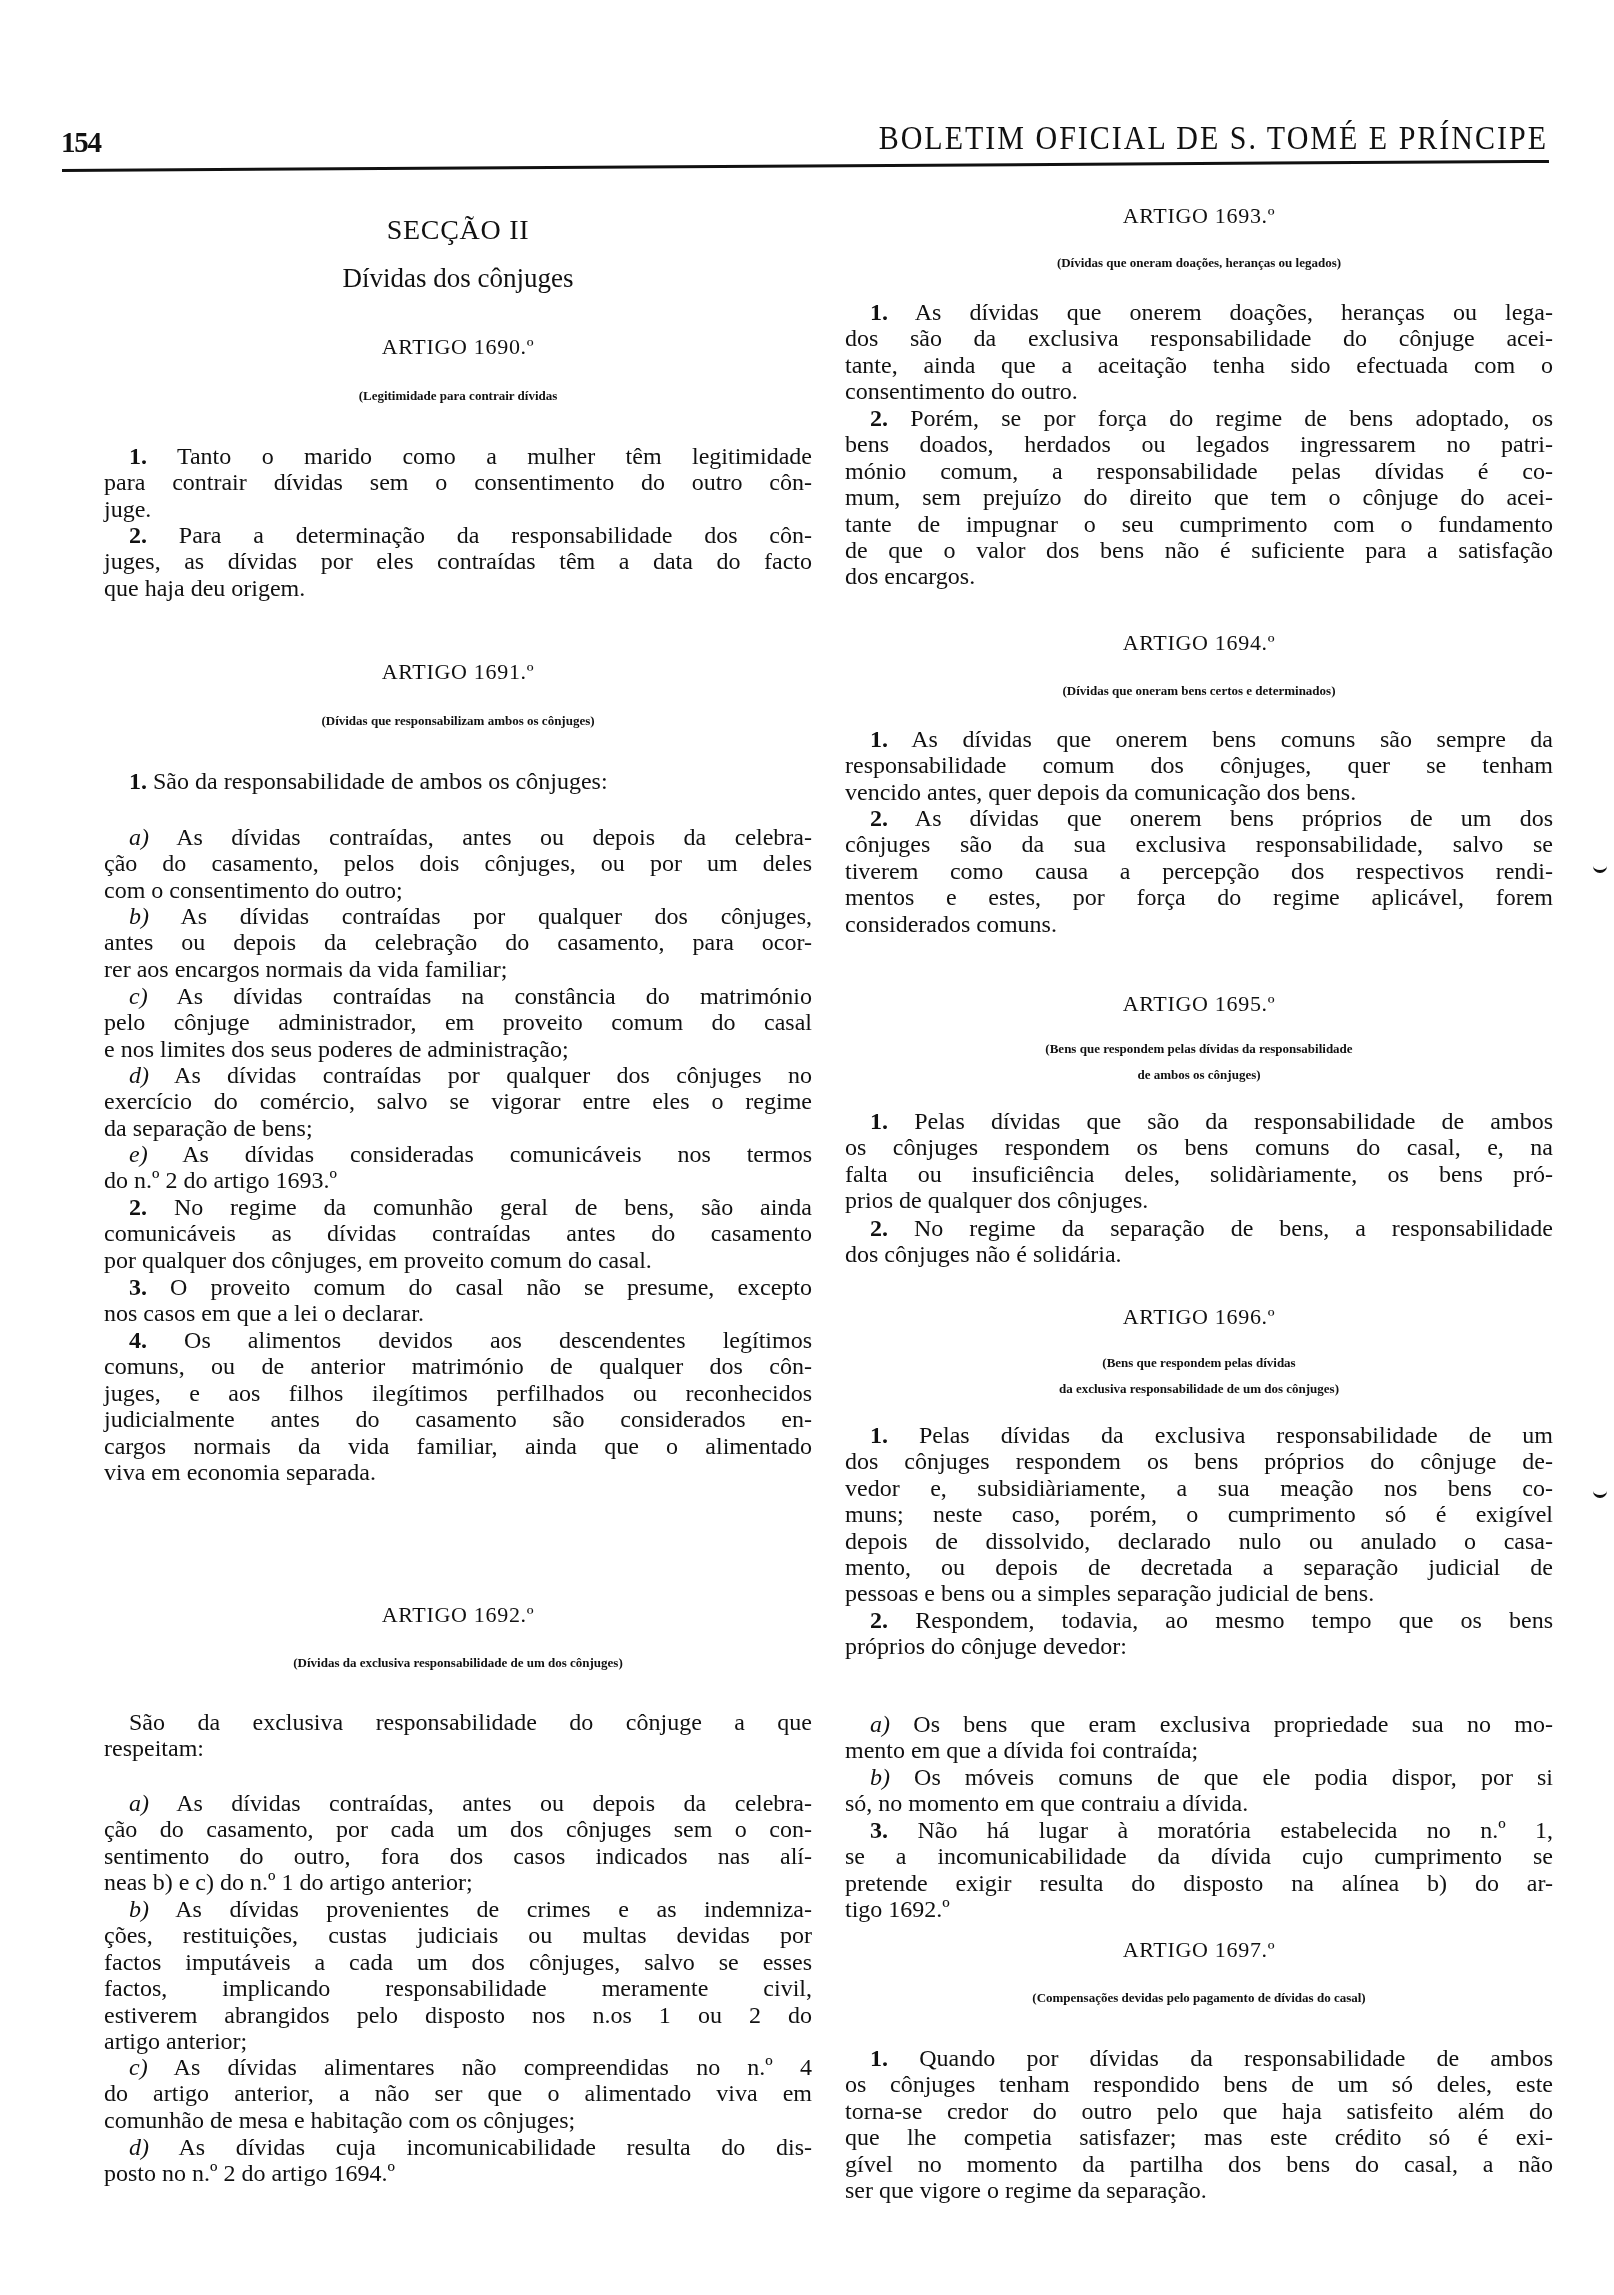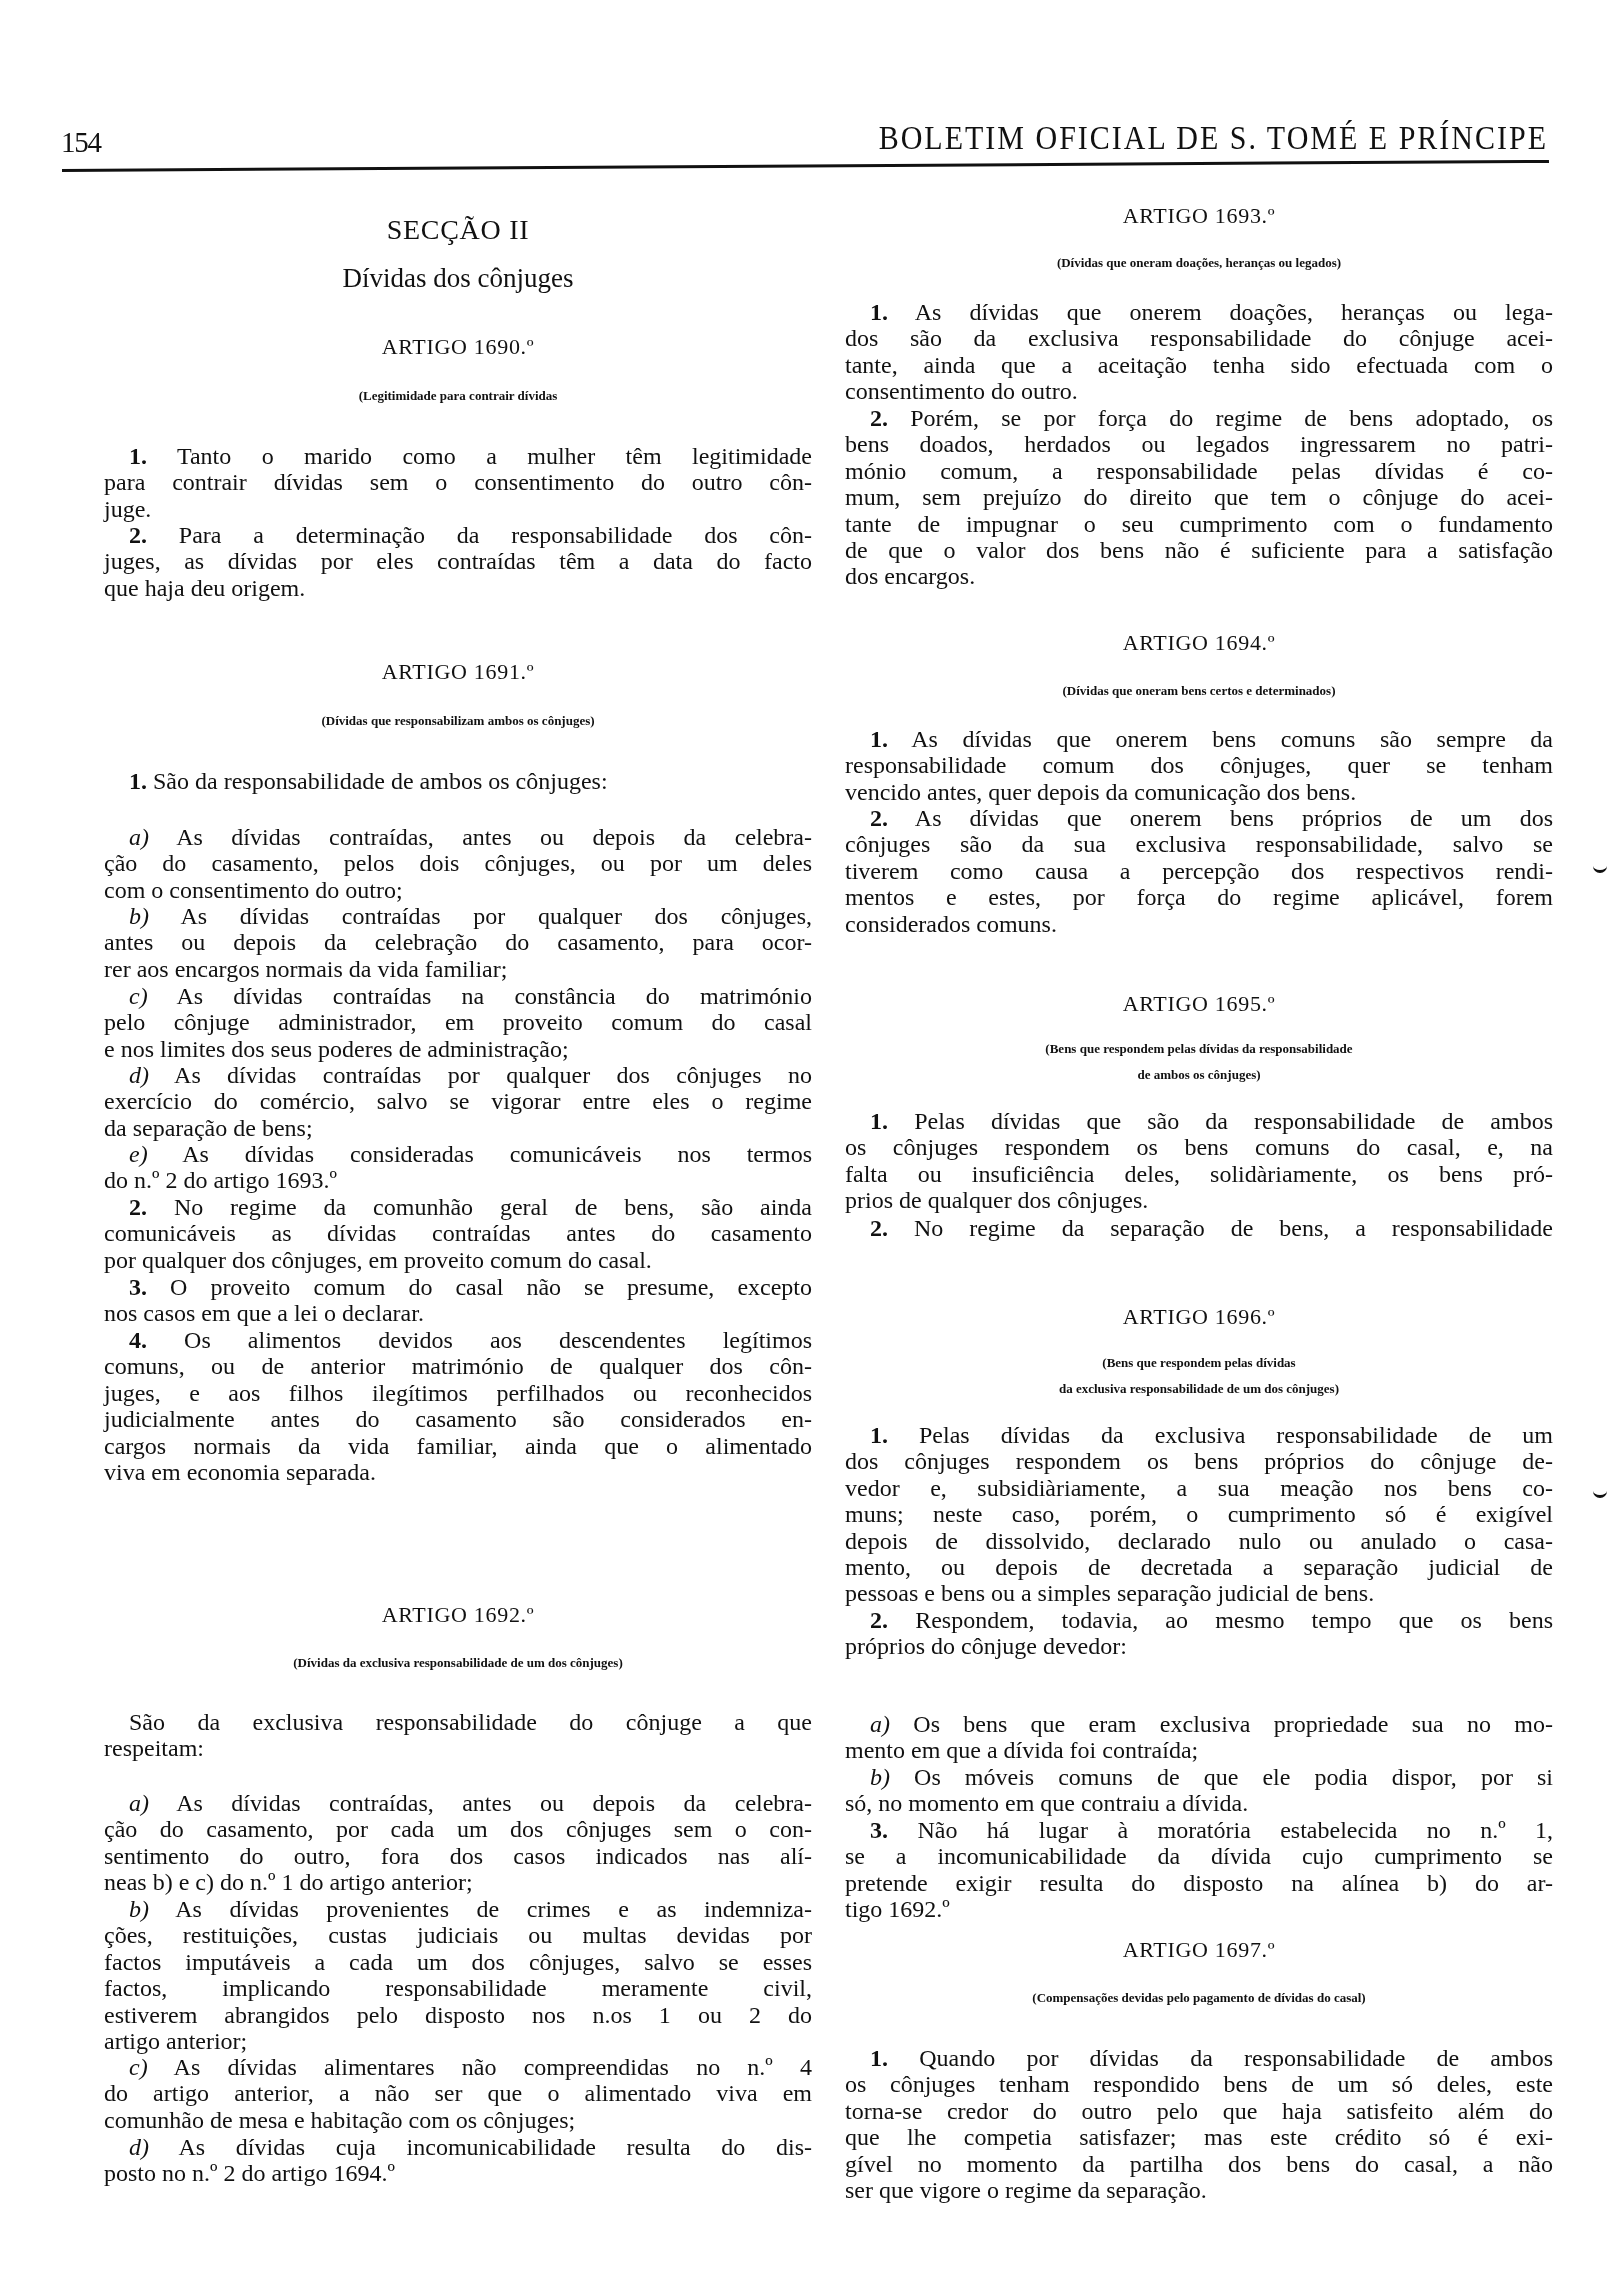--- a/index.html
+++ b/index.html
@@ -1,18 +1,18 @@
 <!DOCTYPE html>
 <html style="font-size:10.5px"><head>
 <meta charset="utf-8">
 <style>
   html, body { margin: 0; padding: 0; background: #ffffff; }
   body { width: 1614px; height: 2295px; position: relative; overflow: hidden;
          font-family: "DejaVu Serif", "Liberation Serif", serif; color: #111; }
-  .page-number { position: absolute; left: 61px; top: 126px; font-size: 29px; font-weight: normal;
+  .page-number { position: absolute; left: 61px; top: 126px; font-size: 29px; font-weight: bold;
                  font-family: "Liberation Serif", serif; letter-spacing: -1.3px; }
   .running-title { position: absolute; right: 66px; top: 118px; font-size: 30px;
                    font-family: "Liberation Serif", serif; letter-spacing: 2px; transform: scaleY(1.15); transform-origin: top right; }
   .header-rule { position: absolute; left: 62px; top: 169px; width: 1487px; height: 3.3px; background: #111;
                  transform: rotate(-0.35deg); transform-origin: left center; }
   .column { position: absolute; top: 190px; }
   .col-left { left: 104px; width: 708px; }
   .col-right { left: 845px; width: 708px; }
   .blk { position: absolute; left: 0; width: 100%; }
   .center { text-align: center; }
@@ -173,20 +173,21 @@
     <div>de ambos os cônjuges)</div>
   </div>
   <div class="blk para" style="top:918px">
     <span class="line indent"><span class="num">1.</span> <span>Pelas dívidas que são da responsabilidade de ambos</span></span>
     <span class="line">os cônjuges respondem os bens comuns do casal, e, na</span>
     <span class="line">falta ou insuficiência deles, solidàriamente, os bens pró-</span>
     <span class="line last">prios de qualquer dos cônjuges.</span>
   </div>
   <div class="blk para" style="top:1025px">
     <span class="line indent"><span class="num">2.</span> <span>No regime da separação de bens, a responsabilidade</span></span>
+    <span class="line last">dos cônjuges não é solidária.</span>
   </div>
 
   <div class="blk center article-title" style="top:1114px">ARTIGO 1696.º</div>
   <div class="blk center article-subtitle" style="top:1160px">
     <div>(Bens que respondem pelas dívidas</div>
     <div>da exclusiva responsabilidade de um dos cônjuges)</div>
   </div>
   <div class="blk para" style="top:1232px">
     <span class="line indent"><span class="num">1.</span> <span>Pelas dívidas da exclusiva responsabilidade de um</span></span>
     <span class="line">dos cônjuges respondem os bens próprios do cônjuge de-</span>

